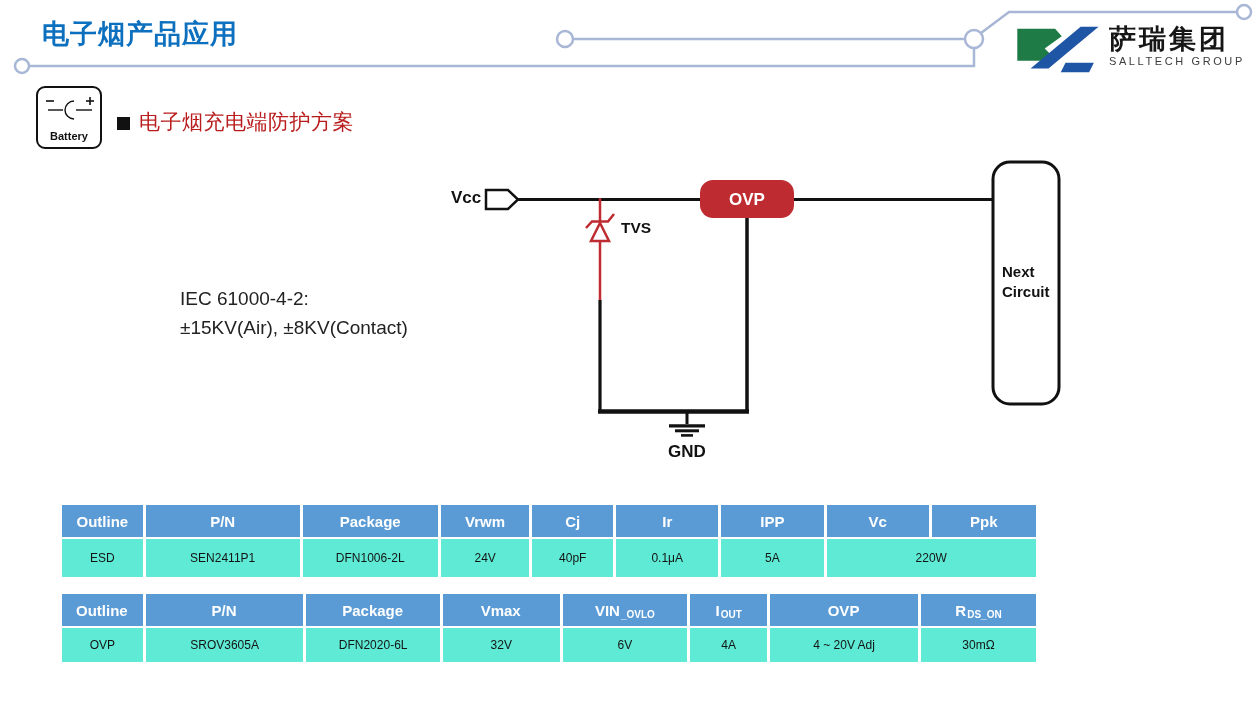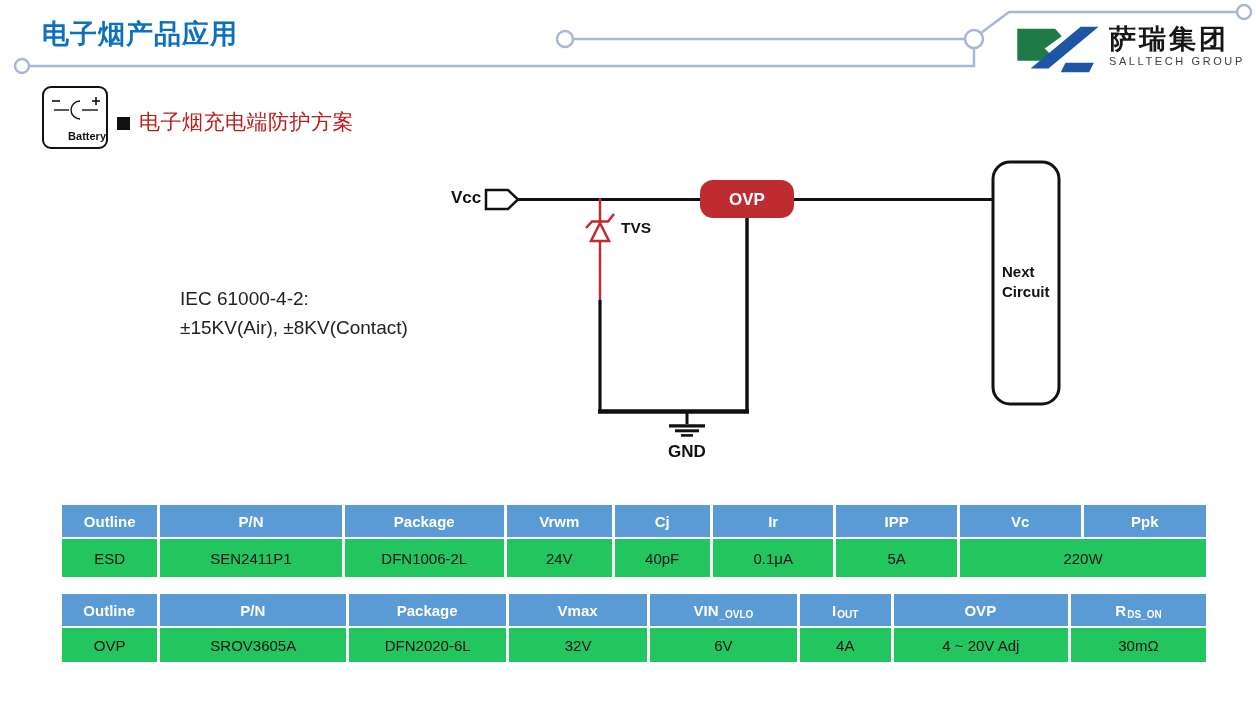--- a/index.html
+++ b/index.html
@@ -13,43 +13,43 @@
   
   #page-title { position:absolute; left:42px; top:16px; font-size:27px; font-weight:bold; color:#0C70BF; letter-spacing:1px; }
 
   
   #logo { position:absolute; left:1013px; top:24px; display:flex; align-items:flex-start; }
   #logo-text { margin-left:8px; }
   #logo-cn { font-size:27px; font-weight:bold; color:#161616; letter-spacing:3px; line-height:30px; }
   #logo-en { font-size:11px; color:#3c3c3c; letter-spacing:2.6px; margin-top:1px; }
 
   
-  #battery-card { position:absolute; left:42px; top:86px; width:66px; height:63px; border:2px solid #111; border-radius:9px; text-align:right; }
+  #battery-card { position:absolute; left:36px; top:86px; width:66px; height:63px; border:2px solid #111; border-radius:9px; text-align:center; }
   #battery-label { font-size:11px; font-weight:bold; color:#111; position:absolute; bottom:5px; width:100%; }
 
   
   #section-heading { position:absolute; left:117px; top:108px; display:flex; align-items:center; }
   #section-bullet { width:13px; height:13px; background:#111; margin-top:2px; }
   #section-label { margin-left:9px; font-size:21px; font-weight:normal; color:#b91c1c; letter-spacing:0.5px; }
 
   
   #iec-note { position:absolute; left:180px; top:284px; font-size:19px; color:#222; line-height:29px; }
 
   
   #circuit-svg { position:absolute; left:440px; top:150px; }
 
   
-  .tbl { position:absolute; left:62px; width:1144px; }
+  .tbl { position:absolute; left:62px; width:974px; }
   #tbl1 { top:505px; }
   #tbl2 { top:594px; }
   .tr { display:flex; width:100%; }
   .cell { display:flex; align-items:center; justify-content:center; border-right:3px solid #fff; }
   .cell:last-child { border-right:none; }
   .th { background:#5B9BD5; color:#fff; font-weight:bold; font-size:15px; height:34px; border-bottom:2px solid #fff; }
-  .td { background:#22c55e; color:#141414; font-size:15px; }
+  .td { background:#5eead4; color:#141414; font-size:12px; }
   #tbl1 .td { height:38px; }
   #tbl2 .td { height:34px; }
   .sub { font-size:10px; font-weight:bold; transform:translateY(4px); margin-left:1px; }
   
   .t1c0{width:8.6%;} .t1c1{width:16.1%;} .t1c2{width:14.2%;} .t1c3{width:9.4%;} .t1c4{width:8.6%;}
   .t1c5{width:10.8%;text-align:center;} .t1c6{width:10.8%;align-items:center;} .t1c7{width:10.8%;} .t1c8{flex:1;}
   
   .t2c0{width:8.6%;} .t2c1{width:16.5%;} .t2c2{width:14.0%;} .t2c3{width:12.3%;} .t2c4{width:13.1%;}
   .t2c5{width:8.2%;} .t2c6{width:15.5%;} .t2c7{flex:1;}
 </style>

